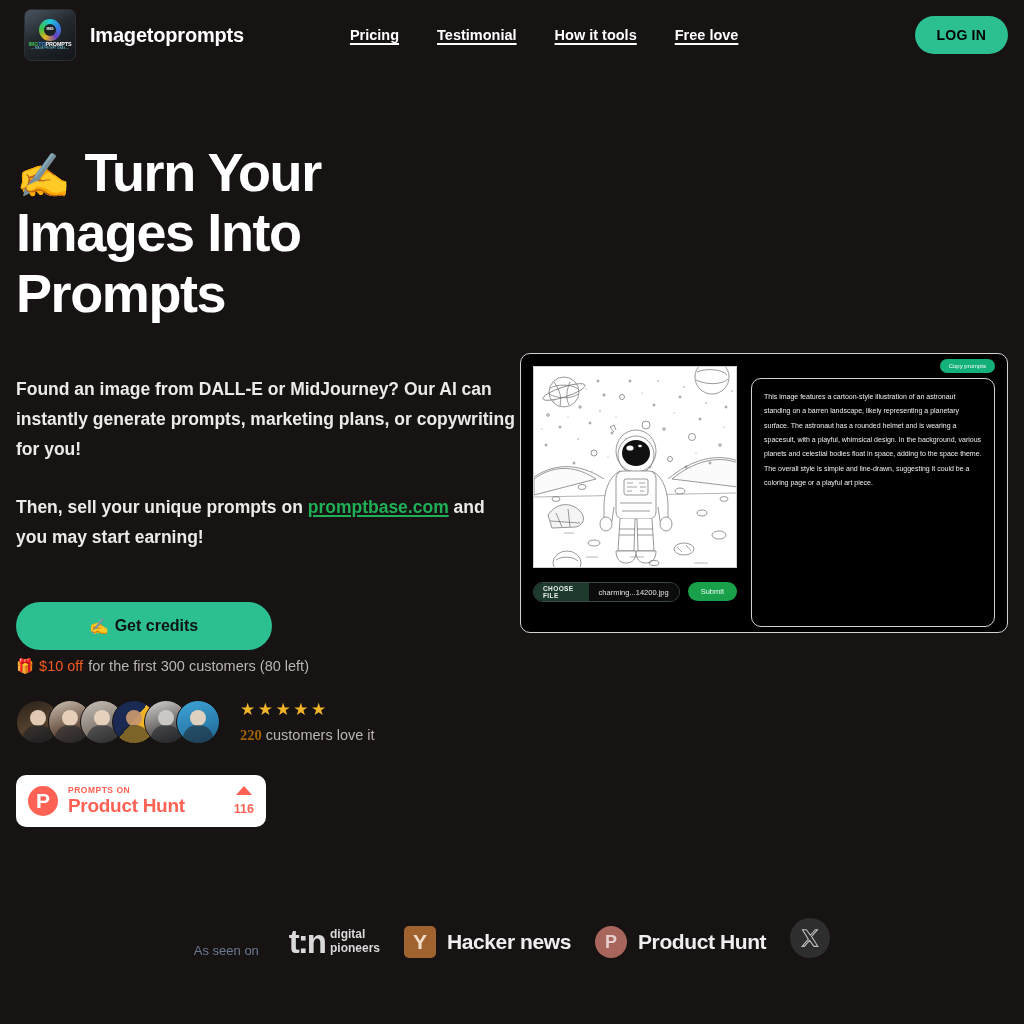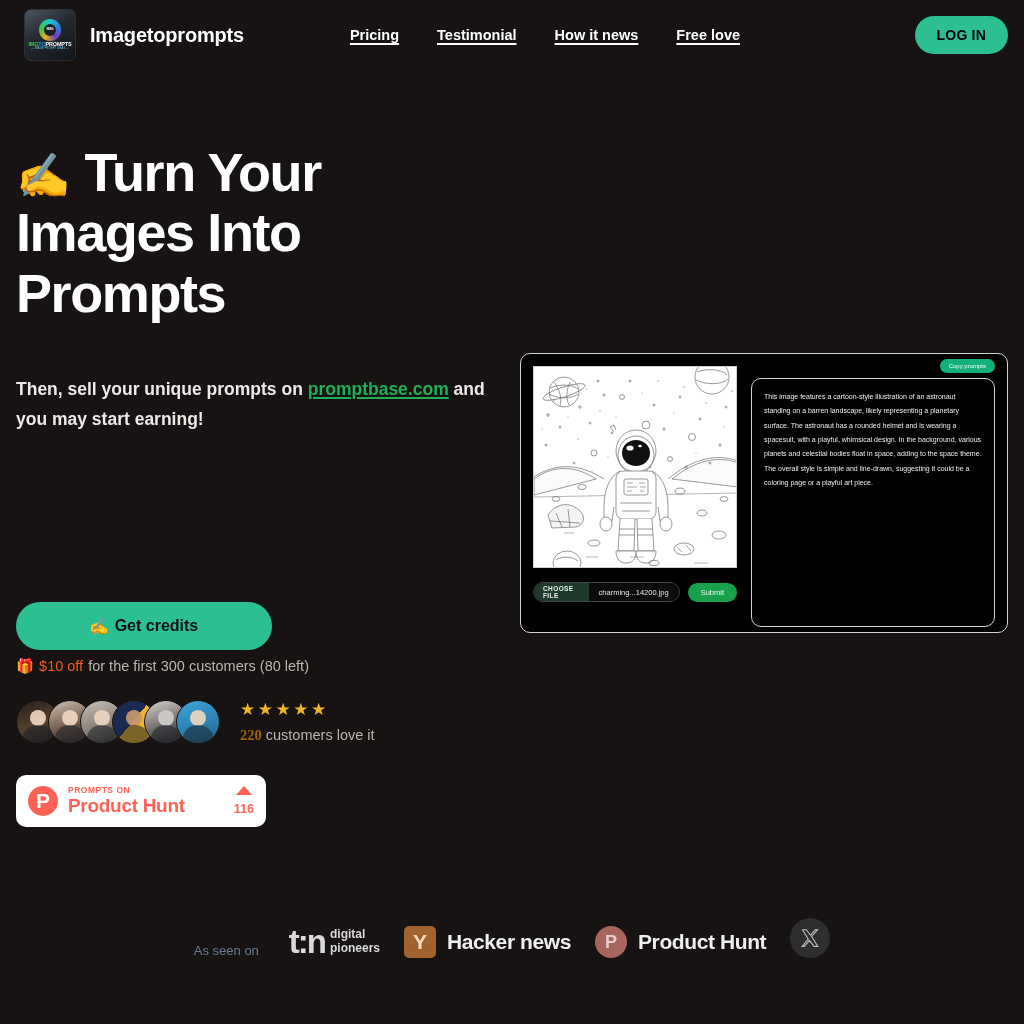--- a/index.html
+++ b/index.html
@@ -165,21 +165,21 @@
     position: absolute; left: 520px; top: 353px;
     width: 488px; height: 280px;
     background: #000; border: 1px solid #cfd4d0; border-radius: 10px;
     padding: 12px; display: flex; gap: 14px;
   }
   .demo-left { width: 204px; display: flex; flex-direction: column; }
   .art {
     width: 204px; height: 202px; background: #fff;
     border: 1px solid #d0d0d0; position: relative; overflow: hidden;
   }
-  .file-row { margin-top: 14px; display: flex; align-items: flex-end; gap: 8px; }
+  .file-row { margin-top: 14px; display: flex; align-items: flex-start; gap: 8px; }
   .file-ctrl {
     display: flex; align-items: center; height: 20px;
     border: 1px solid #3c4a42; border-radius: 10px; overflow: hidden;
   }
   .choose-file {
     background: #1d3a2c; color: #e8efe9;
     font-size: 6.5px; font-weight: bold; letter-spacing: .4px;
     padding: 0 9px; height: 100%; display: flex; align-items: center;
   }
   .file-name {
@@ -246,33 +246,34 @@
       <div class="logo-ring-txt">IMG</div>
       <div class="logo-word"><span class="g">IMG</span><span class="b">TO</span><span class="w">PROMPTS</span></div>
       <div class="logo-sub">— IMAGE PROMPT IDEAS —</div>
     </div>
     <div class="brand-name">Imagetoprompts</div>
   </div>
 
   <nav class="nav">
     <a href="#">Pricing</a>
     <a href="#">Testimonial</a>
-    <a href="#">How it news</a>
+    <a href="#">How it tools</a>
     <a href="#">Free love</a>
   </nav>
 
   <button class="login-btn">LOG IN</button>
 </div>
 
 <h1 class="hero-title">
   <span class="emoji">✍</span>
   <span>Turn Your Images Into Prompts</span>
 </h1>
 
 <div class="hero-copy">
+  <p>Found an image from DALL-E or MidJourney? Our AI can instantly generate prompts, marketing plans, or copywriting for you!</p>
   <p>
     <span>Then, sell your unique prompts on </span><a href="#">promptbase.com</a><span> and you may start earning!</span>
   </p>
 </div>
 
 <button class="cta-btn">
   <span>✍</span>
   <span>Get credits</span>
 </button>
 

